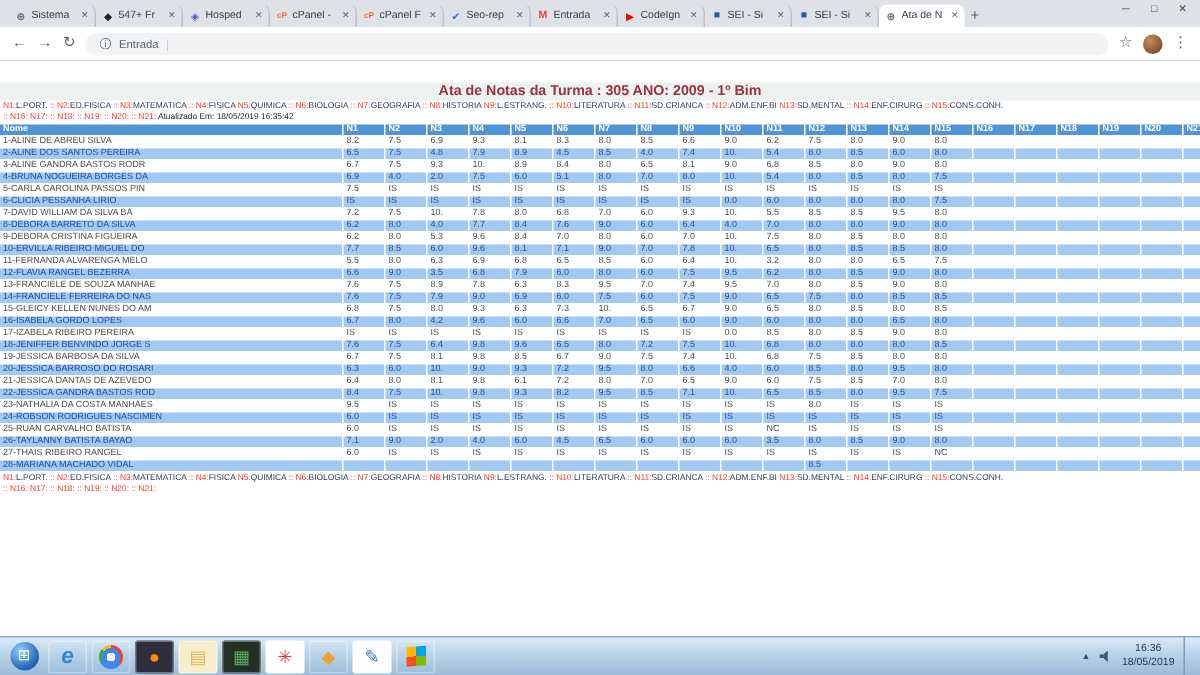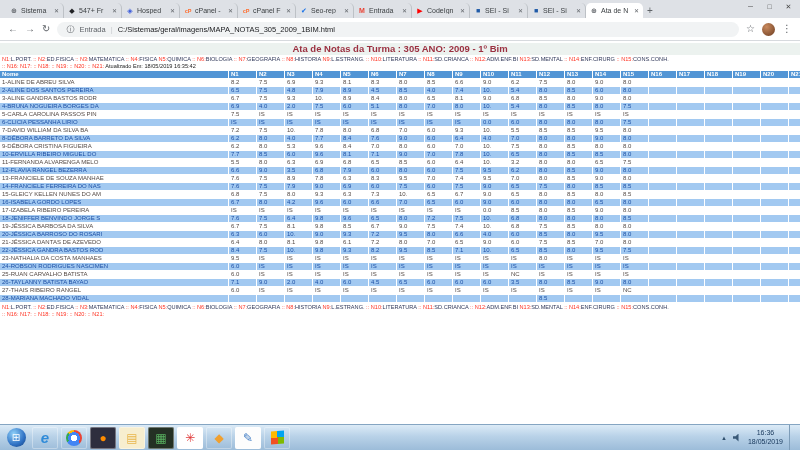--- a/index.html
+++ b/index.html
@@ -28,21 +28,21 @@
   .urlpill{flex:1;height:15px;background:#f1f3f4;border-radius:8px;display:flex;
            align-items:center;padding:0 9px;font-size:7.5px;color:#202124;gap:5px}
   .scheme{color:#5f6368}
   .psep{color:#c6cacd}
   .pillicon{color:#5f6368;font-size:8px}
   .avatar{width:13px;height:13px;border-radius:50%;
           background:radial-gradient(circle at 35% 30%,#c98a5e,#6b3b1f)}
 
   
   .page{position:absolute;top:41px;left:0;width:800px;bottom:26px;background:#fff;overflow:hidden}
-  .titlebar{margin-top:2px;height:12px;background:#ecf2ef;text-align:center;
+  .titlebar{margin-top:14px;height:12px;background:#ecf2ef;text-align:center;
             font-size:9.5px;font-weight:bold;color:#9b3040;line-height:12px}
   .legend{font-size:5.6px;line-height:6.6px;padding:1px 2px 0 2px;letter-spacing:0}
   .lc{color:#ff3322}
   .ls{color:#31395a}
   .lu{color:#222}
 
   .gtable{margin-top:2px}
   .grow{display:grid;grid-template-columns:228px repeat(21,27px);column-gap:1px;
         height:7px;margin-bottom:1px;font-size:6px;line-height:7px}
   .grow div{overflow:hidden;white-space:nowrap;padding-left:2px}
@@ -145,21 +145,20 @@
 </div>
 
 <div class="toolbar">
   <span class="navbtn">←</span>
   <span class="navbtn">→</span>
   <span class="navbtn">↻</span>
   <div class="urlpill">
     <span class="pillicon">ⓘ</span>
     <span class="scheme">Entrada</span>
     <span class="psep">|</span>
-    <span>C:/Sistemas/geral/imagens/MAPA_NOTAS_305_2009_1BIM.html</span>
   </div>
   <span class="navbtn">☆</span>
   <span class="avatar"></span>
   <span class="navbtn">⋮</span>
 </div>
 
 <div class="page">
   <div class="titlebar">Ata de Notas da Turma : 305 ANO: 2009 - 1º Bim</div>
   <div class="legend">
       <div><span class="lc">N1:</span><span class="ls">L.PORT.</span><span class="lc"> :: </span><span class="lc">N2:</span><span class="ls">ED.FISICA</span><span class="lc"> :: </span><span class="lc">N3:</span><span class="ls">MATEMATICA</span><span class="lc"> :: </span><span class="lc">N4:</span><span class="ls">FISICA</span><span class="lc"> </span><span class="lc">N5:</span><span class="ls">QUIMICA</span><span class="lc"> :: </span><span class="lc">N6:</span><span class="ls">BIOLOGIA</span><span class="lc"> :: </span><span class="lc">N7:</span><span class="ls">GEOGRAFIA</span><span class="lc"> :: </span><span class="lc">N8:</span><span class="ls">HISTORIA</span><span class="lc"> </span><span class="lc">N9:</span><span class="ls">L.ESTRANG.</span><span class="lc"> :: </span><span class="lc">N10:</span><span class="ls">LITERATURA</span><span class="lc"> :: </span><span class="lc">N11:</span><span class="ls">SD.CRIANCA</span><span class="lc"> :: </span><span class="lc">N12:</span><span class="ls">ADM.ENF.BI</span><span class="lc"> </span><span class="lc">N13:</span><span class="ls">SD.MENTAL</span><span class="lc"> :: </span><span class="lc">N14:</span><span class="ls">ENF.CIRURG</span><span class="lc"> :: </span><span class="lc">N15:</span><span class="ls">CONS.CONH.</span><span class="lc"> </span></div>

